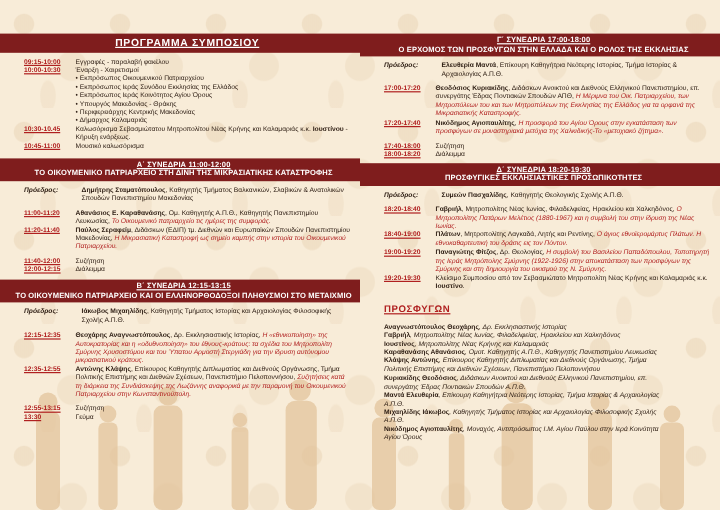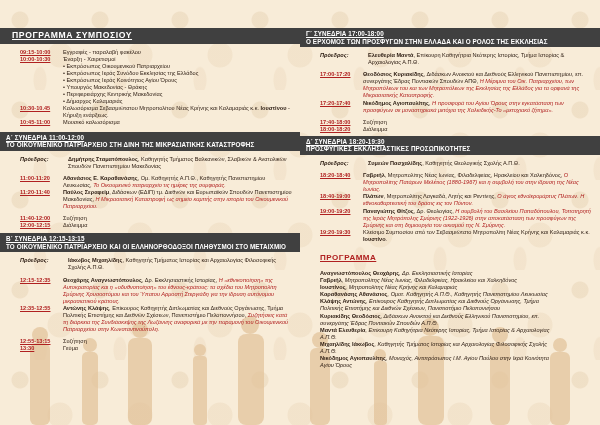--- a/index.html
+++ b/index.html
@@ -15,26 +15,27 @@
     background-size: 80px 90px;
   }
   .silhouettes {
     position:absolute; left:0; right:0; bottom:0; height:120px;
     pointer-events:none; z-index:0;
   }
   .col { position:absolute; top:0; width:300px; height:425px; z-index:1; }
   .col.left { left:0; }
   .col.right { left:300px; }
   .band {
-    background:#404040;
+    background:#7f1d1d;
     color:#fff;
     font-size:6.3px; font-weight:bold;
     padding:2px 0 2px 6px;
     line-height:7.5px;
     letter-spacing:0.1px;
+    text-align:center;
   }
   .band .u { text-decoration:underline; }
   .band.title { font-size:8.6px; padding:4px 0 4px 12px; letter-spacing:0.6px; }
   .block { font-size:5.6px; line-height:7.1px; }
   .row { display:flex; }
   .t { width:43px; flex:none; color:#b02020; text-decoration:underline; font-weight:bold; }
   .c { flex:1; }
   .b { font-weight:bold; }
   .it { font-style:italic; }
   .red { color:#b02020; font-style:italic; }
@@ -217,21 +218,21 @@
         <span class="t">19:00-19:20</span>
         <span class="c"><span class="b">Παναγιώτης Φίτζος</span><span>, Δρ. Θεολογίας, </span><span class="red">Η συμβολή του Βασιλείου Παπαδόπουλου, Τοποτηρητή της Ιεράς Μητρόπολης Σμύρνης (1922-1926) στην αποκατάσταση των προσφύγων της Σμύρνης και στη δημιουργία του οικισμού της Ν. Σμύρνης.</span></span>
       </div>
     <div class="row">
         <span class="t">19:20-19:30</span>
         <span class="c"><span>Κλείσιμο Συμποσίου από τον Σεβασμιώτατο Μητροπολίτη Νέας Κρήνης και Καλαμαριάς κ.κ. </span><span class="b">Ιουστίνο</span><span>.</span></span>
       </div>
   </div>
 
   <div style="padding:10px 0 0 20px">
-    <div style="color:#b02020;font-weight:bold;font-size:8px;text-decoration:underline;letter-spacing:0.5px">ΠΡΟΓΡΑΜΜΑ</div>
+    <div style="color:#b02020;font-weight:bold;font-size:8px;text-decoration:underline;letter-spacing:0.5px">ΠΡΟΣΦΥΓΩΝ</div>
   </div>
   <div class="syn" style="padding:8px 40px 0 20px">
     <div><span class="b">Αναγνωστόπουλος Θεοχάρης</span><span class="it">, Δρ. Εκκλησιαστικής Ιστορίας</span></div>
     <div><span class="b">Γαβριήλ</span><span class="it">, Μητροπολίτης Νέας Ιωνίας, Φιλαδελφείας, Ηρακλείου και Χαλκηδόνος</span></div>
     <div><span class="b">Ιουστίνος</span><span class="it">, Μητροπολίτης Νέας Κρήνης και Καλαμαριάς</span></div>
     <div><span class="b">Καραθανάσης Αθανάσιος</span><span class="it">, Ομοτ. Καθηγητής Α.Π.Θ., Καθηγητής Πανεπιστημίου Λευκωσίας</span></div>
     <div><span class="b">Κλάψης Αντώνης</span><span class="it">, Επίκουρος Καθηγητής Διπλωματίας και Διεθνούς Οργάνωσης, Τμήμα Πολιτικής Επιστήμης και Διεθνών Σχέσεων, Πανεπιστήμιο Πελοποννήσου</span></div>
     <div><span class="b">Κυριακίδης Θεοδόσιος</span><span class="it">, Διδάσκων Ανοικτού και Διεθνούς Ελληνικού Πανεπιστημίου, επ. συνεργάτης Έδρας Ποντιακών Σπουδών Α.Π.Θ.</span></div>
     <div><span class="b">Μαντά Ελευθερία</span><span class="it">, Επίκουρη Καθηγήτρια Νεότερης Ιστορίας, Τμήμα Ιστορίας &amp; Αρχαιολογίας Α.Π.Θ.</span></div>
     <div><span class="b">Μιχαηλίδης Ιάκωβος</span><span class="it">, Καθηγητής Τμήματος Ιστορίας και Αρχαιολογίας Φιλοσοφικής Σχολής Α.Π.Θ.</span></div>

